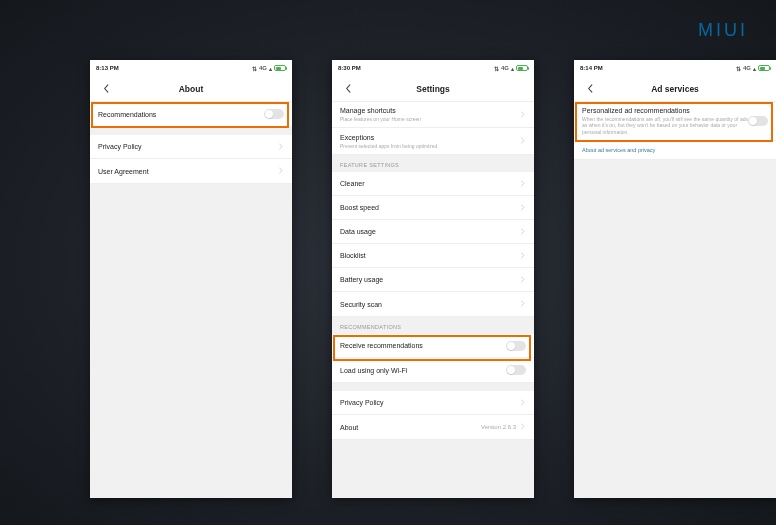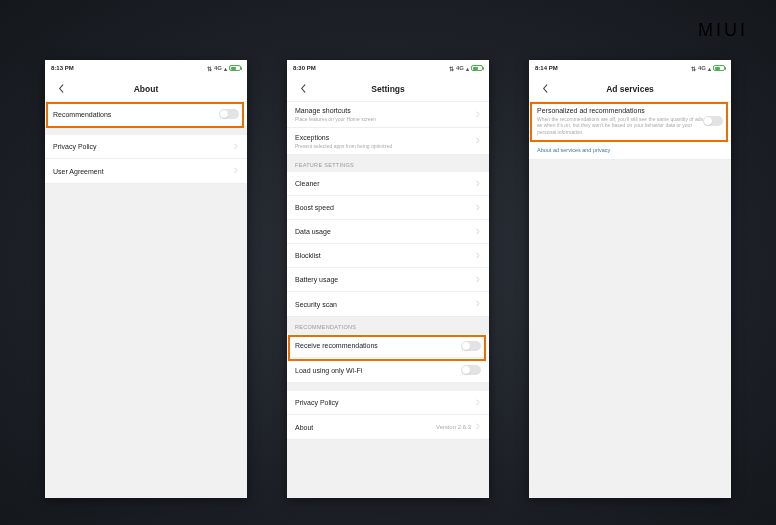--- a/index.html
+++ b/index.html
@@ -7,32 +7,32 @@
   body {
     background: radial-gradient(ellipse at center, #2b3038 0%, #14171c 100%);
     font-family: -apple-system, "Helvetica Neue", Arial, sans-serif;
     position: relative;
     overflow: hidden;
   }
   .brand {
     position: absolute;
     top: 20px;
     right: 28px;
-    color: #000000;
+    color: #0369a1;
     font-size: 18px;
     letter-spacing: 3px;
     font-weight: 300;
   }
   .stage {
     position: absolute;
     top: 60px;
     left: 0;
     right: 0;
     display: flex;
-    justify-content: center;
+    justify-content: flex-end;
     gap: 40px;
   }
   .phone {
     width: 202px;
     height: 438px;
     background: #f2f2f2;
     box-shadow: 0 2px 10px rgba(0,0,0,0.5);
     display: flex;
     flex-direction: column;
     font-size: 7px;

